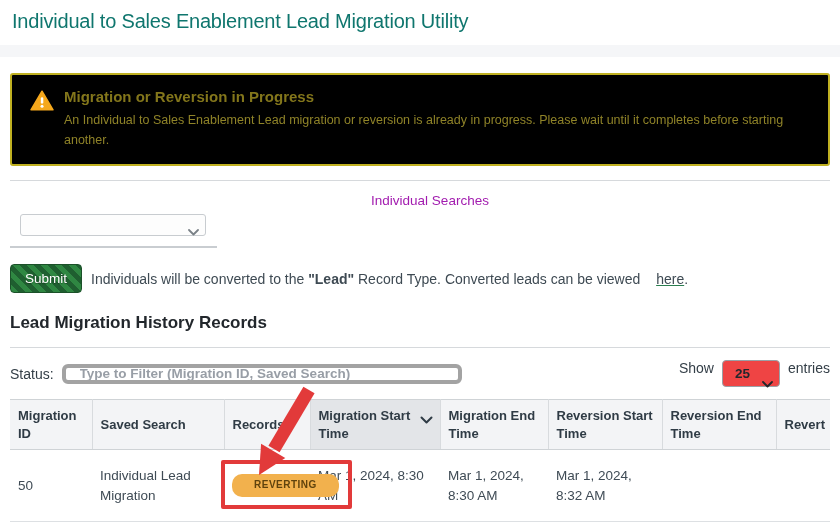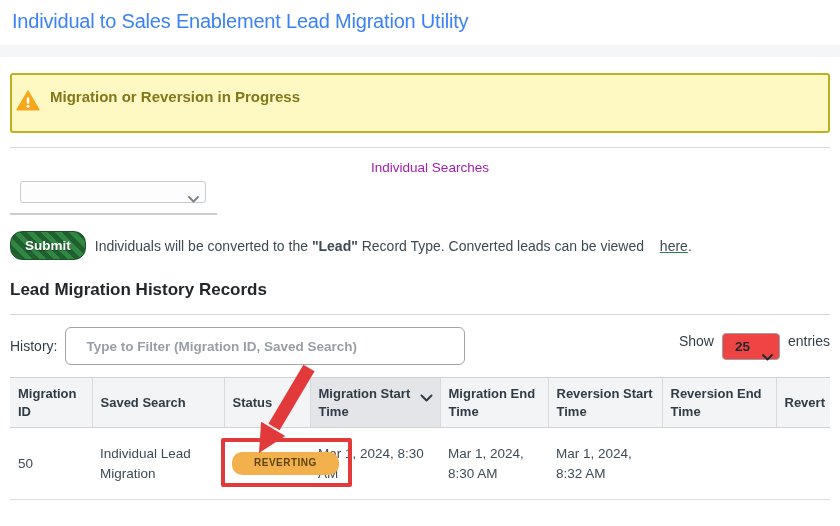--- a/index.html
+++ b/index.html
@@ -1,55 +1,55 @@
 <!DOCTYPE html>
 <html><head>
 <meta charset="utf-8">
 <style>
   * { margin:0; padding:0; box-sizing:border-box; }
   html,body { width:840px; height:526px; overflow:hidden; background:#fff;
     font-family:"Liberation Sans", sans-serif; color:#3f4b55; }
 
-  .page-title { font-size:20px; font-weight:500; color:#3b82f6; letter-spacing:-0.2px;
+  .page-title { font-size:20px; font-weight:500; color:#0f766e; letter-spacing:-0.2px;
     margin:10px 12px 0 12px; }
   .header-band { width:840px; height:12px; background:#f5f6f8; margin-top:12px; }
 
   .warning-box { margin:16px 10px 0 10px; border:2px solid #bfb021; border-radius:3px;
-    background:#fef9c3; padding:13px 18px 14px 4px; display:flex; gap:10px; }
+    background:#000000; padding:13px 18px 14px 18px; display:flex; gap:10px; }
   .warning-icon { flex:0 0 24px; padding-top:1px; }
   .warning-title { font-size:15px; font-weight:700; color:#83761b; }
   .warning-msg { font-size:12.5px; line-height:1.6; color:#8f8328; margin-top:5px; max-width:770px; }
 
   .divider-full { border:none; border-top:1px solid #d6d9dc; margin:14px 10px 0 10px; }
   .divider-short { border:none; border-top:2px solid #c9cdd1; margin:10px 0 0 10px; width:207px; }
 
   .field-label { font-size:13.5px; color:#a21caf; margin:12px 0 0 20px;text-align:center; }
   .fake-select { position:relative; width:186px; height:22px; margin:6px 0 0 20px;
     border:1px solid #c8ccd0; border-radius:3px; background:#fdfdfd;
     font-size:13px; line-height:20px; padding:0 22px 0 8px; color:#3f4b55; cursor:pointer; }
   .fake-select .chev { position:absolute; right:6px; top:7px; }
 
   .submit-row { display:flex; align-items:center; margin:16px 10px 0 10px; }
-  .submit-btn { border:1px solid #1b5129; border-radius:12px; color:#fff;
-    font-family:"Liberation Sans", sans-serif; font-size:13.5px; font-weight:700;
+  .submit-btn { border:1px solid #1b5129; border-radius:4px; color:#fff;
+    font-family:"Liberation Sans", sans-serif; font-size:13.5px; font-weight:400;
     padding:6px 14px; cursor:pointer;
     background:repeating-linear-gradient(45deg,#2f8742 0 5px,#1f5f30 5px 10px);
     text-shadow:0 1px 1px rgba(0,0,0,.35); }
   .submit-note { font-size:14px; color:#3e4a53; margin-left:9px; }
   .submit-note .b { font-weight:700; }
   .here-link { color:#3e4a53; text-decoration:underline; text-decoration-color:#2a7d4f; cursor:pointer;padding-left:12px; }
 
   .section-heading { font-size:17px; font-weight:700; color:#22272c; margin:20px 0 0 10px; }
 
   .controls-row { display:flex; align-items:center; justify-content:space-between;
     margin:12px 10px 0 10px; }
   .search-group { display:flex; align-items:center; gap:8px; }
   .search-label { font-size:14px; color:#333e47; }
-  .search-input { width:400px; height:38px; border:1px solid #a3a3a3; border-radius:6px;
-    padding:0 20px; font-family:"Liberation Sans", sans-serif; font-size:13.5px; color:#3f4b55; }
+  .search-input { width:400px; height:20px; border:4px solid #a3a3a3; border-radius:6px;
+    padding:0 14px; font-family:"Liberation Sans", sans-serif; font-size:13.5px; color:#3f4b55; }
   .search-input::placeholder { color:#989ea6; font-weight:700; opacity:1; }
   .show-group { display:flex; gap:8px; font-size:14px; color:#333e47; }
   .show-select { position:relative; width:58px; height:27px; border:1px solid #9aa0a6;
     border-radius:4px; background:#ef4444; font-size:13.5px; font-weight:700; color:#22272c;
     line-height:25px; padding-left:12px; cursor:pointer; }
   .show-select .chev { position:absolute; right:6px; top:10px; }
 
   table.history { width:820px; margin:12px 10px 0 10px; border-collapse:collapse; table-layout:fixed; }
   th { background:#f3f4f6; border-top:1px solid #cfd3d6; border-bottom:1px solid #cfd3d6;
     border-right:1px solid #d8dbde; padding:7px 8px; font-size:13px; font-weight:700;
@@ -78,20 +78,21 @@
 <div class="warning-box">
   <span class="warning-icon">
     <svg width="24" height="24" viewBox="0 0 24 24">
       <path d="M12 2.2 L23 20.8 H1 Z" fill="#f5a81c" stroke="#f5a81c" stroke-width="1.5" stroke-linejoin="round"></path>
       <rect x="10.8" y="8.2" width="2.5" height="6.4" rx="1.2" fill="#fff"></rect>
       <circle cx="12.05" cy="17.3" r="1.5" fill="#fff"></circle>
     </svg>
   </span>
   <div>
     <div class="warning-title">Migration or Reversion in Progress</div>
+    <div class="warning-msg">An Individual to Sales Enablement Lead migration or reversion is already in progress. Please wait until it completes before starting another.</div>
   </div>
 </div>
 
 <hr class="divider-full">
 
 <div class="field-label">Individual Searches</div>
 <div class="fake-select">
   <span></span>
   <span class="chev">
     <svg width="11" height="7" viewBox="0 0 11 7">
@@ -106,21 +107,21 @@
   <button class="submit-btn">Submit</button>
   <span class="submit-note"><span>Individuals will be converted to the </span><span class="b">"Lead"</span><span> Record Type. Converted leads can be viewed </span><a class="here-link">here</a><span>.</span></span>
 </div>
 
 <div class="section-heading">Lead Migration History Records</div>
 
 <hr class="divider-full">
 
 <div class="controls-row">
   <div class="search-group">
-    <span class="search-label">History:</span>
+    <span class="search-label">Status:</span>
     <input class="search-input" type="text" placeholder="Type to Filter (Migration ID, Saved Search)" style="">
   </div>
   <div class="show-group">
     <span>Show</span>
     <div class="show-select">
       <span>25</span>
       <span class="chev">
         <svg width="11" height="7" viewBox="0 0 11 7">
             <polyline points="1,1 5.5,5.5 10,1" fill="none" stroke="#22272c" stroke-width="1.8" stroke-linecap="round" stroke-linejoin="round"></polyline>
           </svg>
@@ -138,21 +139,21 @@
       <col style="width:130px">
     <col style="width:108px">
       <col style="width:114px">
       <col style="width:114px">
       <col style="width:54px">
   </colgroup>
   <thead>
     <tr>
       <th>Migration ID</th>
       <th>Saved Search</th>
-      <th>Status</th>
+      <th>Records</th>
       <th class="sorted">
         <span>Migration Start Time</span>
         <span class="sort-chev">
           <svg width="13" height="8" viewBox="0 0 13 8">
               <polyline points="1.5,1.5 6.5,6.5 11.5,1.5" fill="none" stroke="#2f3b45" stroke-width="2" stroke-linecap="round" stroke-linejoin="round"></polyline>
             </svg>
         </span>
       </th>
       <th>Migration End Time</th>
       <th>Reversion Start Time</th>

